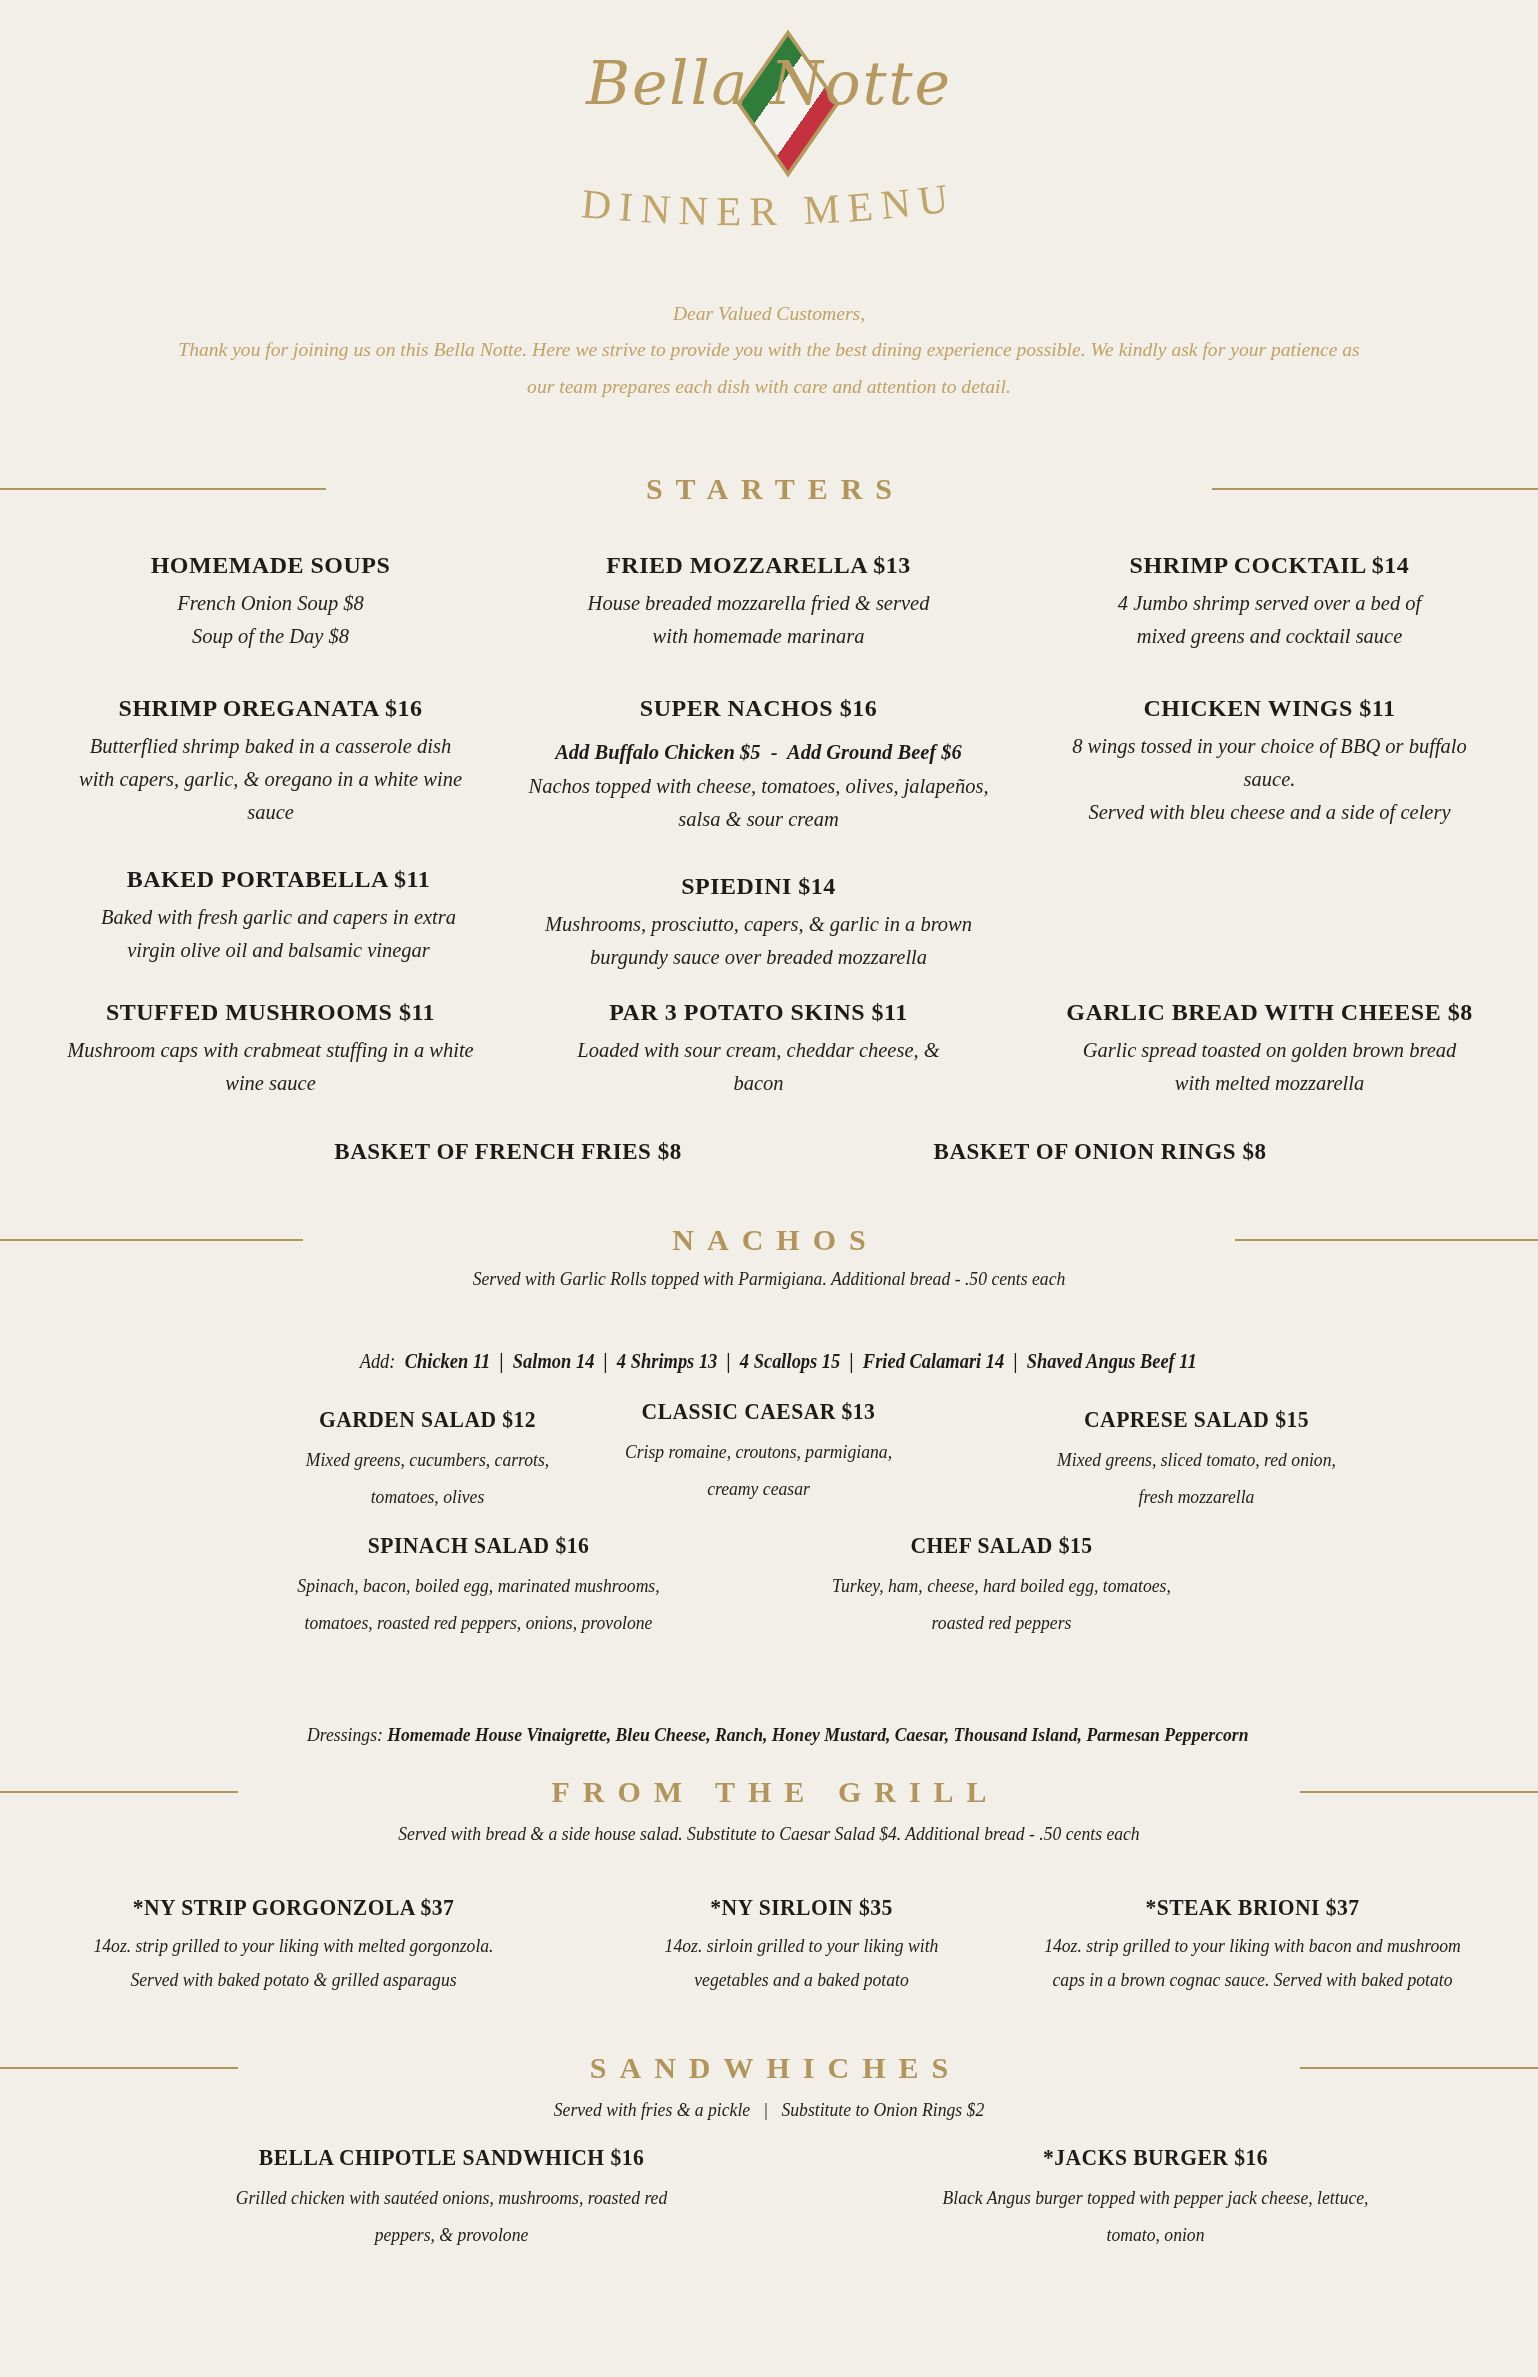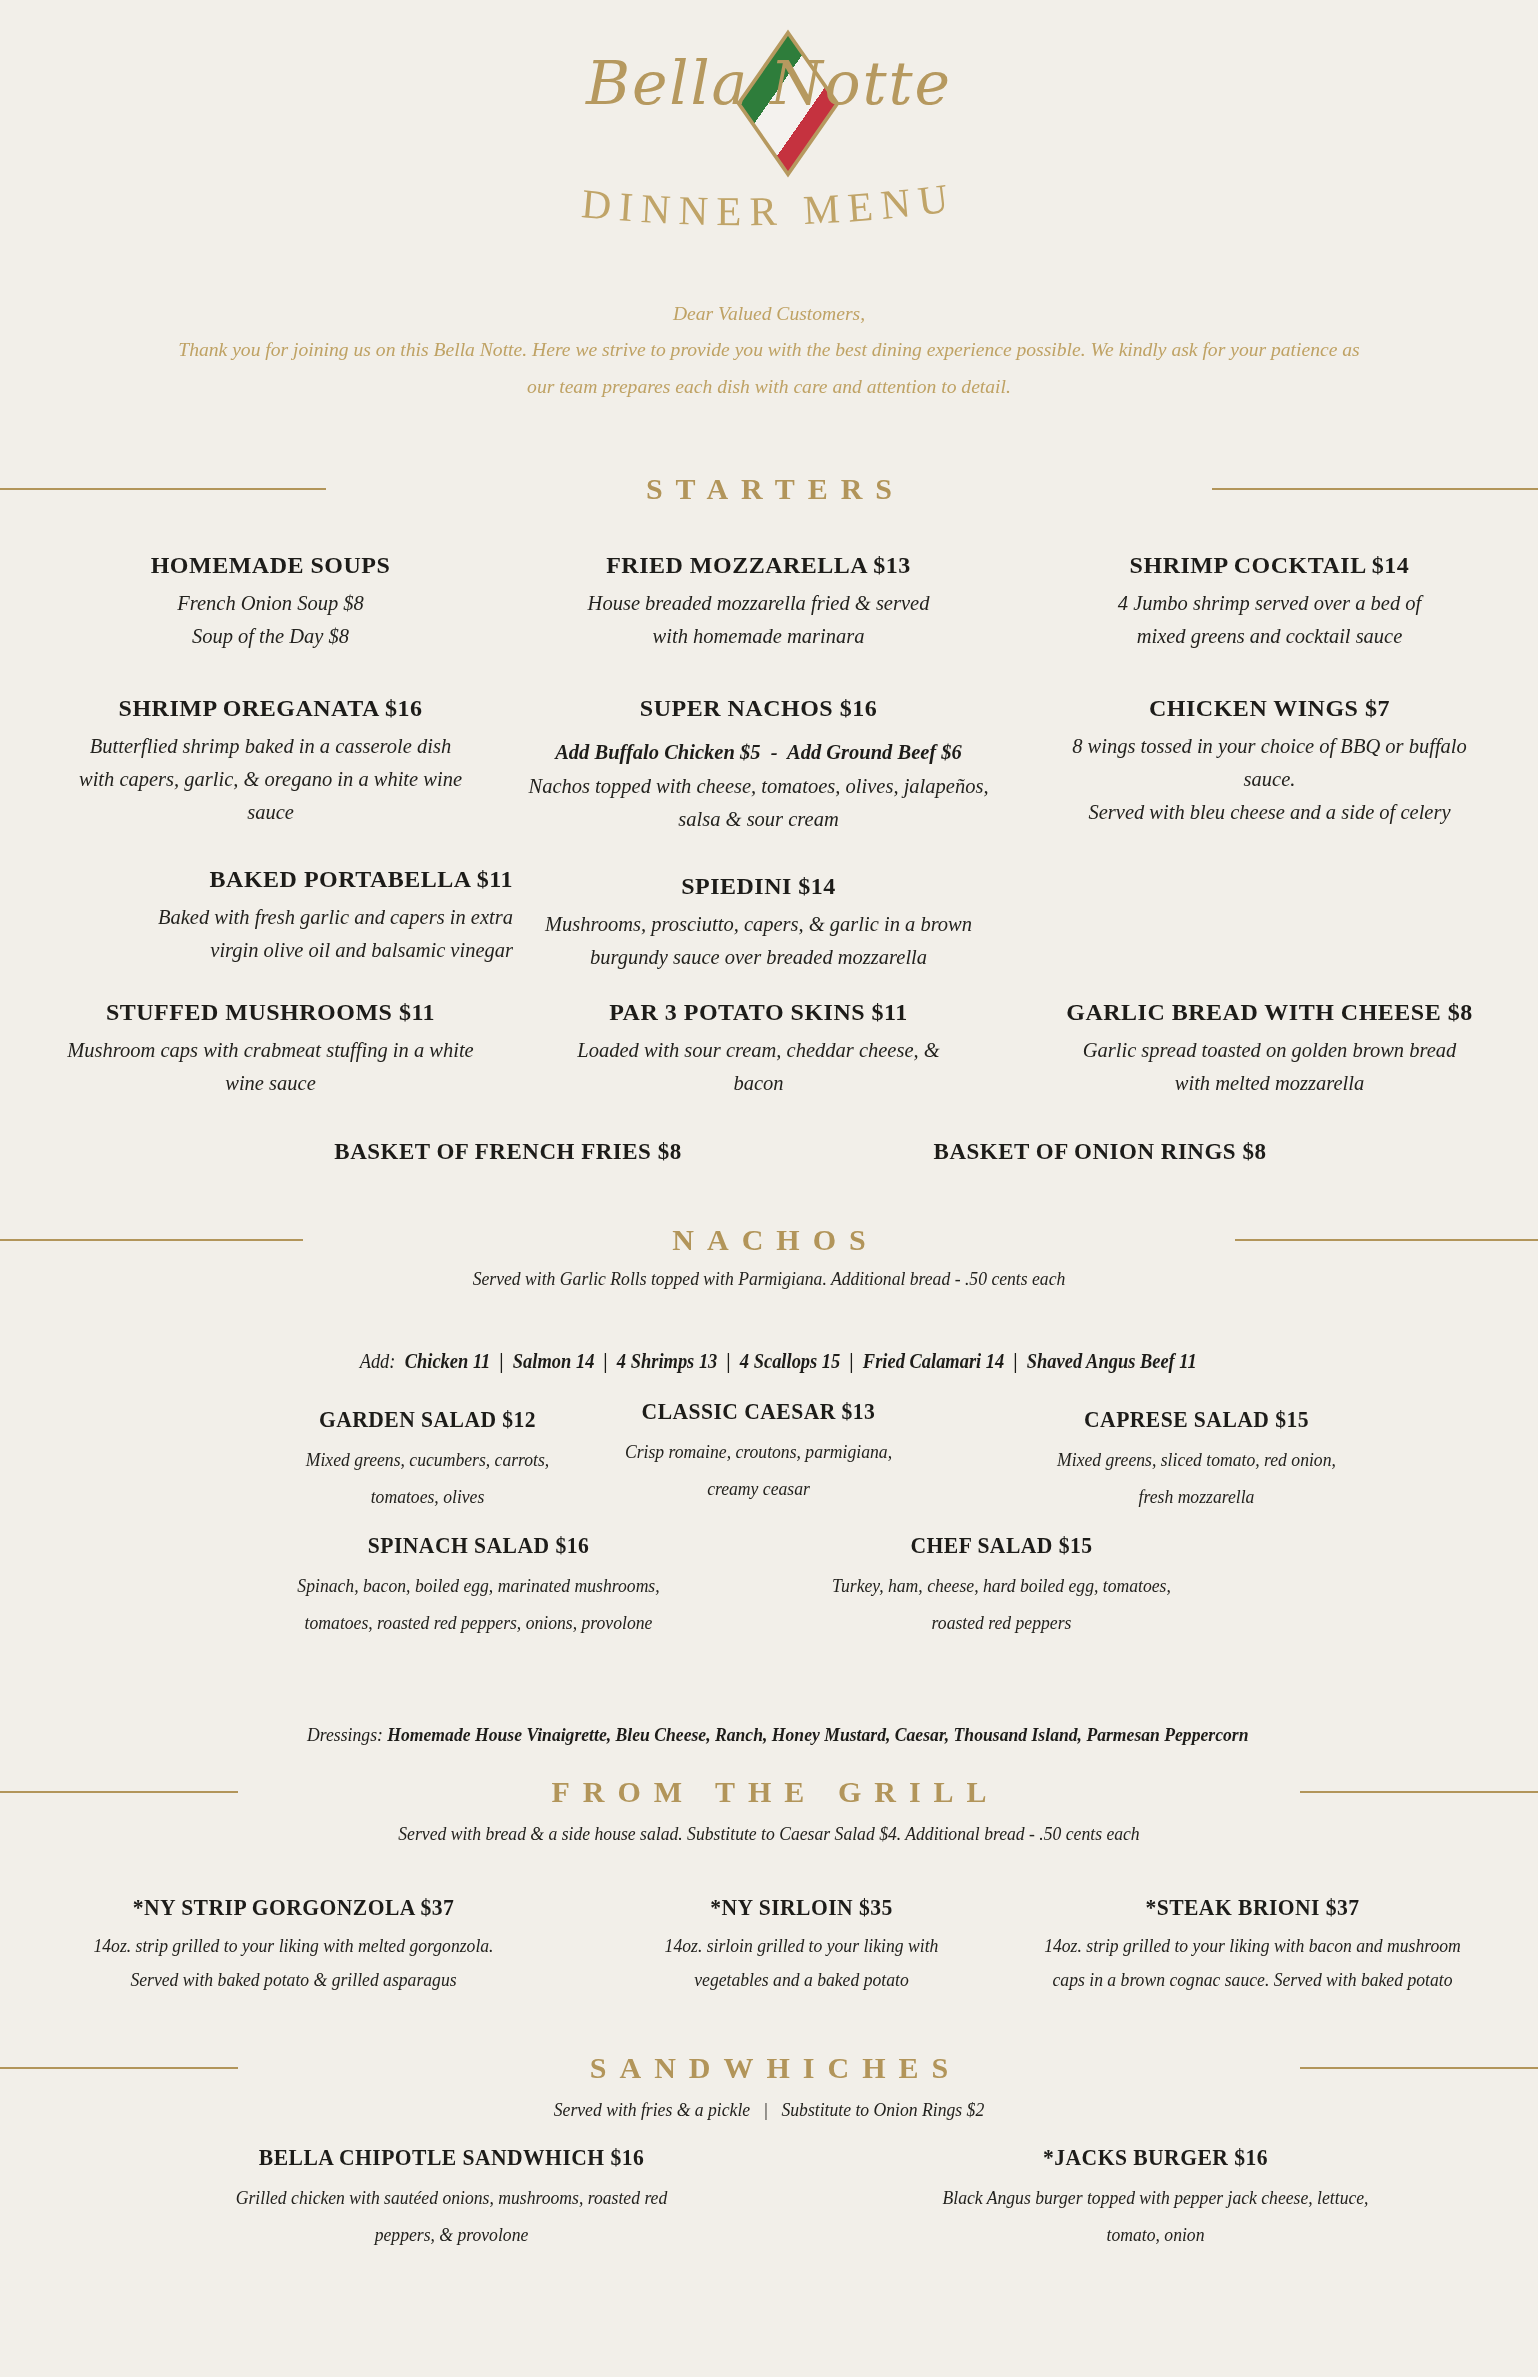--- a/index.html
+++ b/index.html
@@ -104,27 +104,27 @@
 with capers, garlic, &amp; oregano in a white wine
 sauce</div>
   </div>
   <div class="cell" style="left:516px;top:695px;width:485px;">
     <div class="name">SUPER NACHOS $16</div>
     <div class="addons">Add Buffalo Chicken $5  -  Add Ground Beef $6</div>
     <div class="desc" style="margin-top:1.9px;">Nachos topped with cheese, tomatoes, olives, jalapeños,
 salsa &amp; sour cream</div>
   </div>
   <div class="cell" style="left:1027px;top:695px;width:485px;">
-    <div class="name">CHICKEN WINGS $7</div>
+    <div class="name">CHICKEN WINGS $11</div>
     <div class="desc">8 wings tossed in your choice of BBQ or buffalo
 sauce.
 Served with bleu cheese and a side of celery</div>
   </div>
 
-  <div class="cell" style="left:28px;top:866px;width:485px;text-align:right;">
+  <div class="cell" style="left:36px;top:866px;width:485px;">
     <div class="name">BAKED PORTABELLA $11</div>
     <div class="desc">Baked with fresh garlic and capers in extra
 virgin olive oil and balsamic vinegar</div>
   </div>
   <div class="cell" style="left:516px;top:873px;width:485px;">
     <div class="name">SPIEDINI $14</div>
     <div class="desc">Mushrooms, prosciutto, capers, &amp; garlic in a brown
 burgundy sauce over breaded mozzarella</div>
   </div>
 

